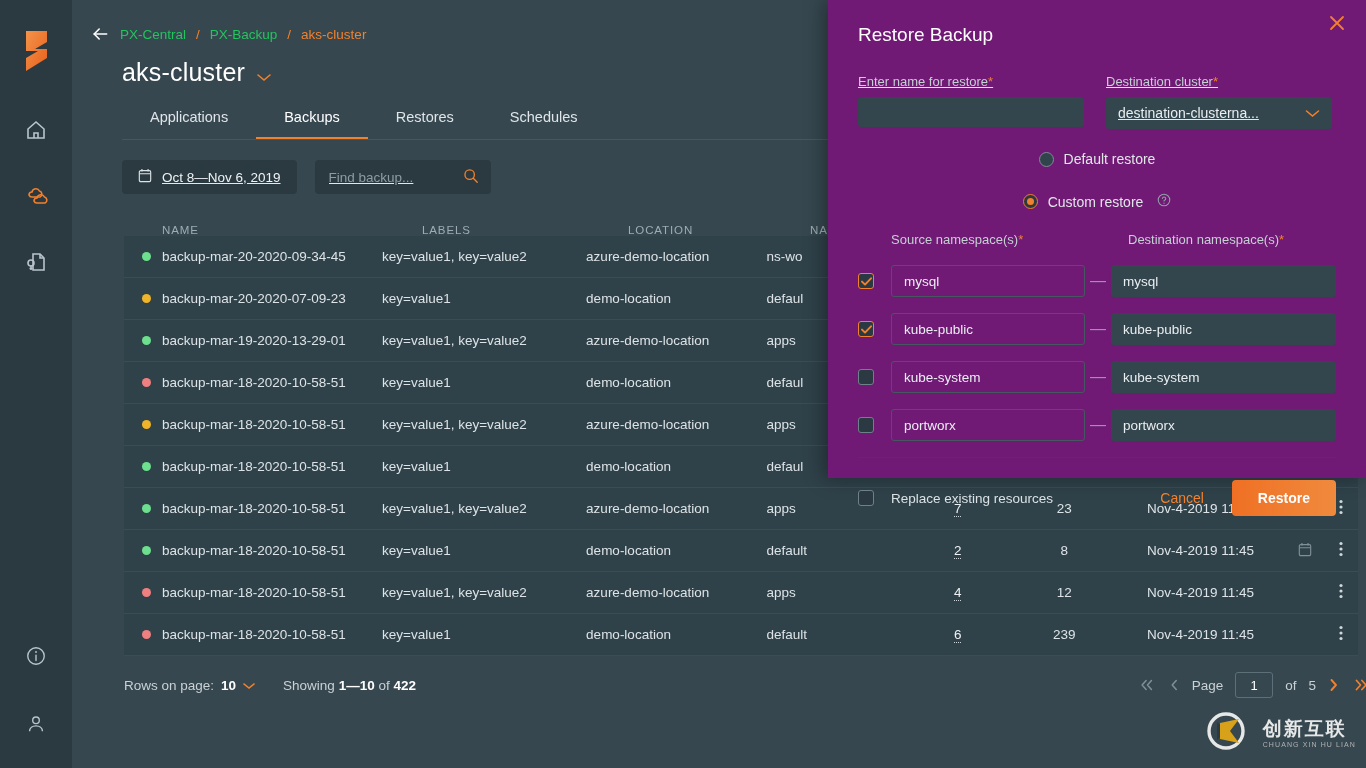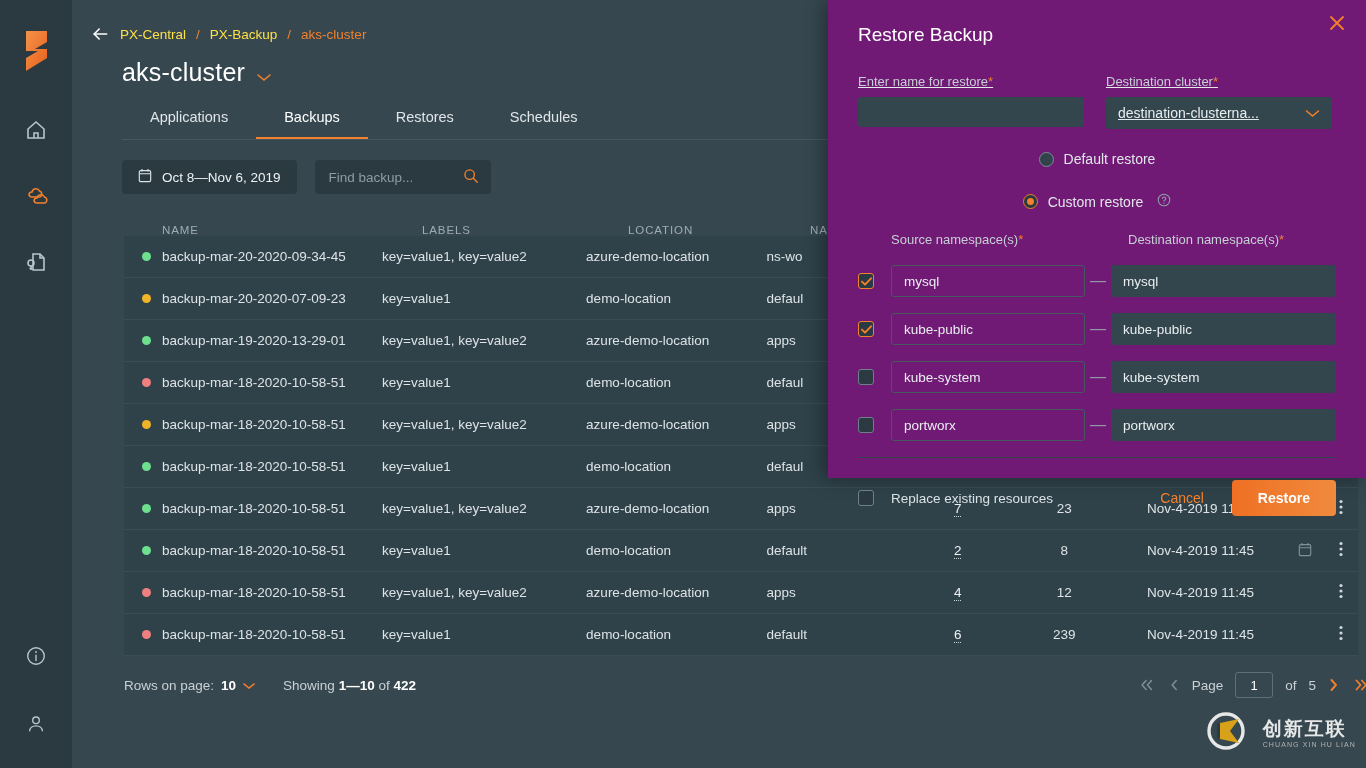--- a/index.html
+++ b/index.html
@@ -27,37 +27,37 @@
   }
   .rail-btn svg { display: block; }
   .rail-bottom { position: absolute; bottom: 22px; left: 0; width: 72px;
     display: flex; flex-direction: column; align-items: center; gap: 24px; }
 
   
   .main { position: absolute; left: 72px; top: 0; width: 1294px; height: 768px; background: #36474f; }
 
   .breadcrumb-row { display: flex; align-items: center; padding: 24px 0 0 18px; gap: 10px; font-size: 13.5px; }
   .back-arrow { width: 20px; height: 20px; cursor: pointer; }
-  .crumb { color: #fde047; cursor: pointer; }
+  .crumb { color: #22c55e; cursor: pointer; }
   .crumb.active { color: #f2802c; }
   .crumb-sep { color: #f2802c; }
 
   .title-row { display: flex; align-items: center; gap: 12px; padding: 14px 0 0 50px; }
   .page-title { font-size: 25px; font-weight: 400; color: #ffffff; letter-spacing: .2px; }
   .title-caret { width: 14px; height: 9px; }
 
   .tabs { display: flex; gap: 0; padding-left: 50px; margin-top: 14px; position: relative; }
   .tab {
     padding: 8px 28px 12px 28px; font-size: 14.5px; color: #dfe5e8; cursor: pointer;
     border-bottom: 3px solid transparent; font-weight: 400;
   }
   .tab.sel { color: #ffffff; border-bottom-color: #f2802c; }
   .tabs-underline { position: absolute; left: 50px; right: 86px; bottom: 0; height: 1px; background: #46585f; }
 
-  .toolbar { display: flex; align-items: center; gap: 18px; padding: 20px 16px 0 50px; }
+  .toolbar { display: flex; align-items: center; gap: 18px; padding: 20px 16px 0 50px; text-decoration: underline; }
   .datepicker {
     background: #2b3a41; border-radius: 4px; height: 34px;
     display: flex; align-items: center; gap: 10px; padding: 0 16px; cursor: pointer;
     font-size: 13.5px; color: #eef2f4;
   }
   .searchbox {
     background: #2b3a41; border-radius: 4px; height: 34px; width: 176px;
     display: flex; align-items: center; justify-content: space-between; padding: 0 12px 0 14px;
     font-size: 13.5px; color: #90a0a8; cursor: text;
   }

